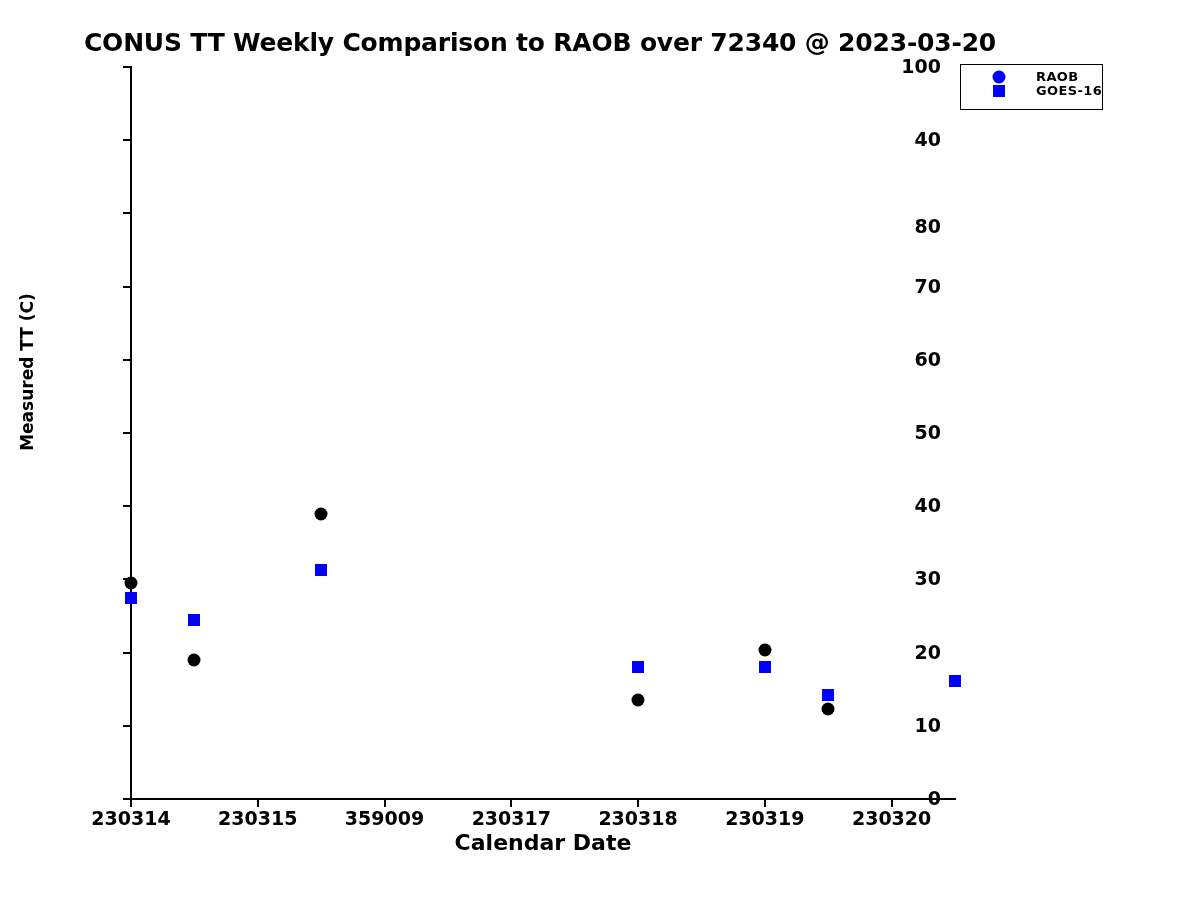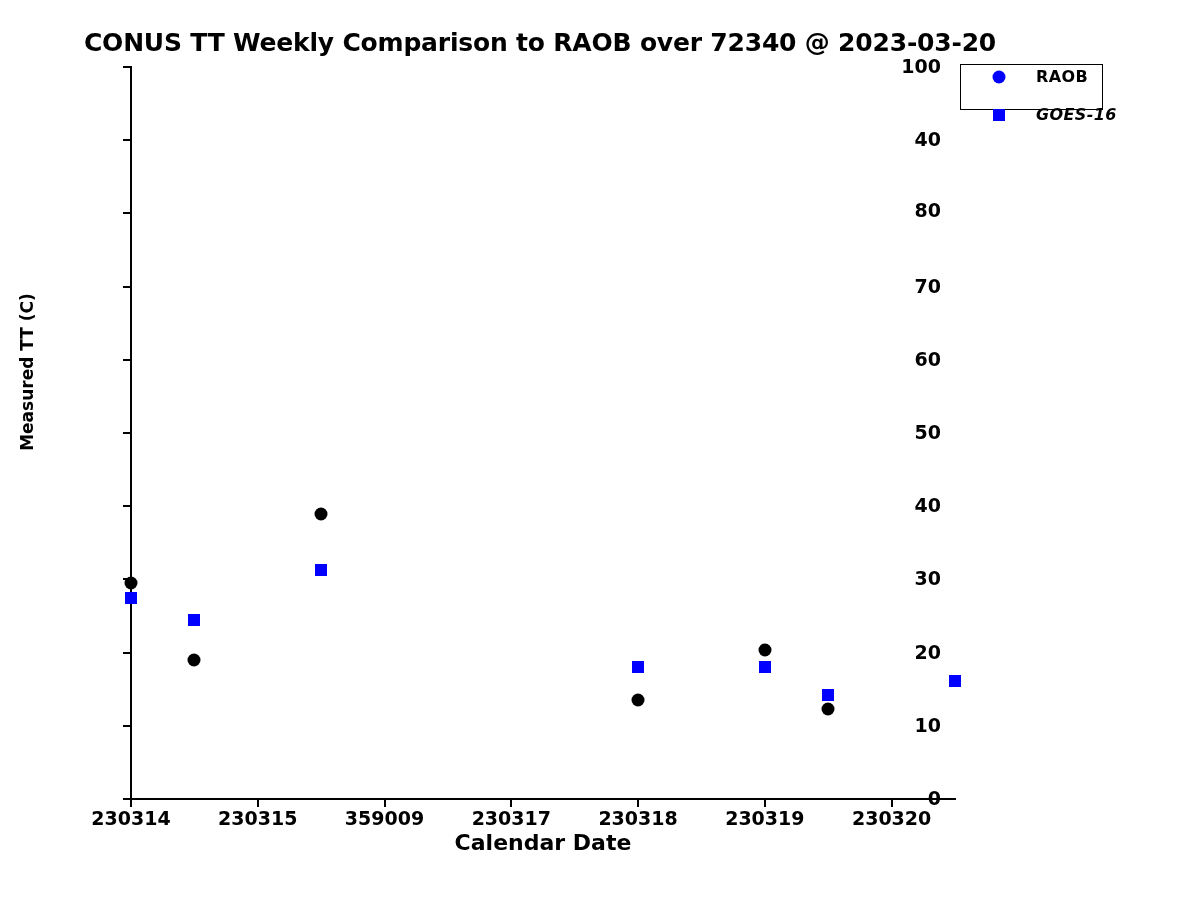--- a/index.html
+++ b/index.html
@@ -169,21 +169,21 @@
   .legend-square {
     width: 12px;
     height: 12px;
   }
   .legend-text {
     position: absolute;
     left: 75px;
     top: 0;
     height: 20px;
     line-height: 20px;
-    font-size: 16px;
+    font-size: 13px;
     font-weight: bold;
     color: #000000;
     white-space: nowrap;
     letter-spacing: 0.4px;
   }
 </style>
 </head>
 <body>
 
 <div id="figure">
@@ -208,21 +208,21 @@
         <div class="ytick-label" style="top: 502.4px;">30</div>
         <div class="ytick" style="top: 438.2px;"></div>
         <div class="ytick-label" style="top: 429.2px;">40</div>
         <div class="ytick" style="top: 365px;"></div>
         <div class="ytick-label" style="top: 356px;">50</div>
         <div class="ytick" style="top: 291.8px;"></div>
         <div class="ytick-label" style="top: 282.8px;">60</div>
         <div class="ytick" style="top: 218.6px;"></div>
         <div class="ytick-label" style="top: 209.6px;">70</div>
         <div class="ytick" style="top: 145.4px;"></div>
-        <div class="ytick-label" style="top: 134px; margin-left: 18px;">80</div>
+        <div class="ytick-label" style="top: 150px; margin-left: 18px;">80</div>
         <div class="ytick" style="top: 72.2px;"></div>
         <div class="ytick-label" style="top: 63.2px;">40</div>
         <div class="ytick" style="top: -1px;"></div>
         <div class="ytick-label" style="top: -10px;">100</div>
       </div>
     <div id="x-ticks">
         <div class="xtick" style="left: -1px; top: 732px;"></div>
         <div class="xtick-label" style="left: 0px; top: 742px;">230314</div>
         <div class="xtick" style="left: 125.769px; top: 732px;"></div>
         <div class="xtick-label" style="left: 126.769px; top: 742px;">230315</div>
@@ -254,21 +254,21 @@
       </div>
   </div>
 
   <div id="legend">
     <div class="legend-row" style="top:2px;">
       <span class="legend-marker-wrap">
         <span class="legend-marker legend-circle" style="background: rgb(0, 0, 255);"></span>
       </span>
       <span class="legend-text">RAOB</span>
     </div>
-    <div class="legend-row" style="top:40px;font-style:italic;">
+    <div class="legend-row" style="top:16px;">
       <span class="legend-marker-wrap">
         <span class="legend-marker legend-square" style="background: rgb(0, 0, 255);"></span>
       </span>
       <span class="legend-text">GOES-16</span>
     </div>
   </div>
 
 </div>
 
 </body></html>

